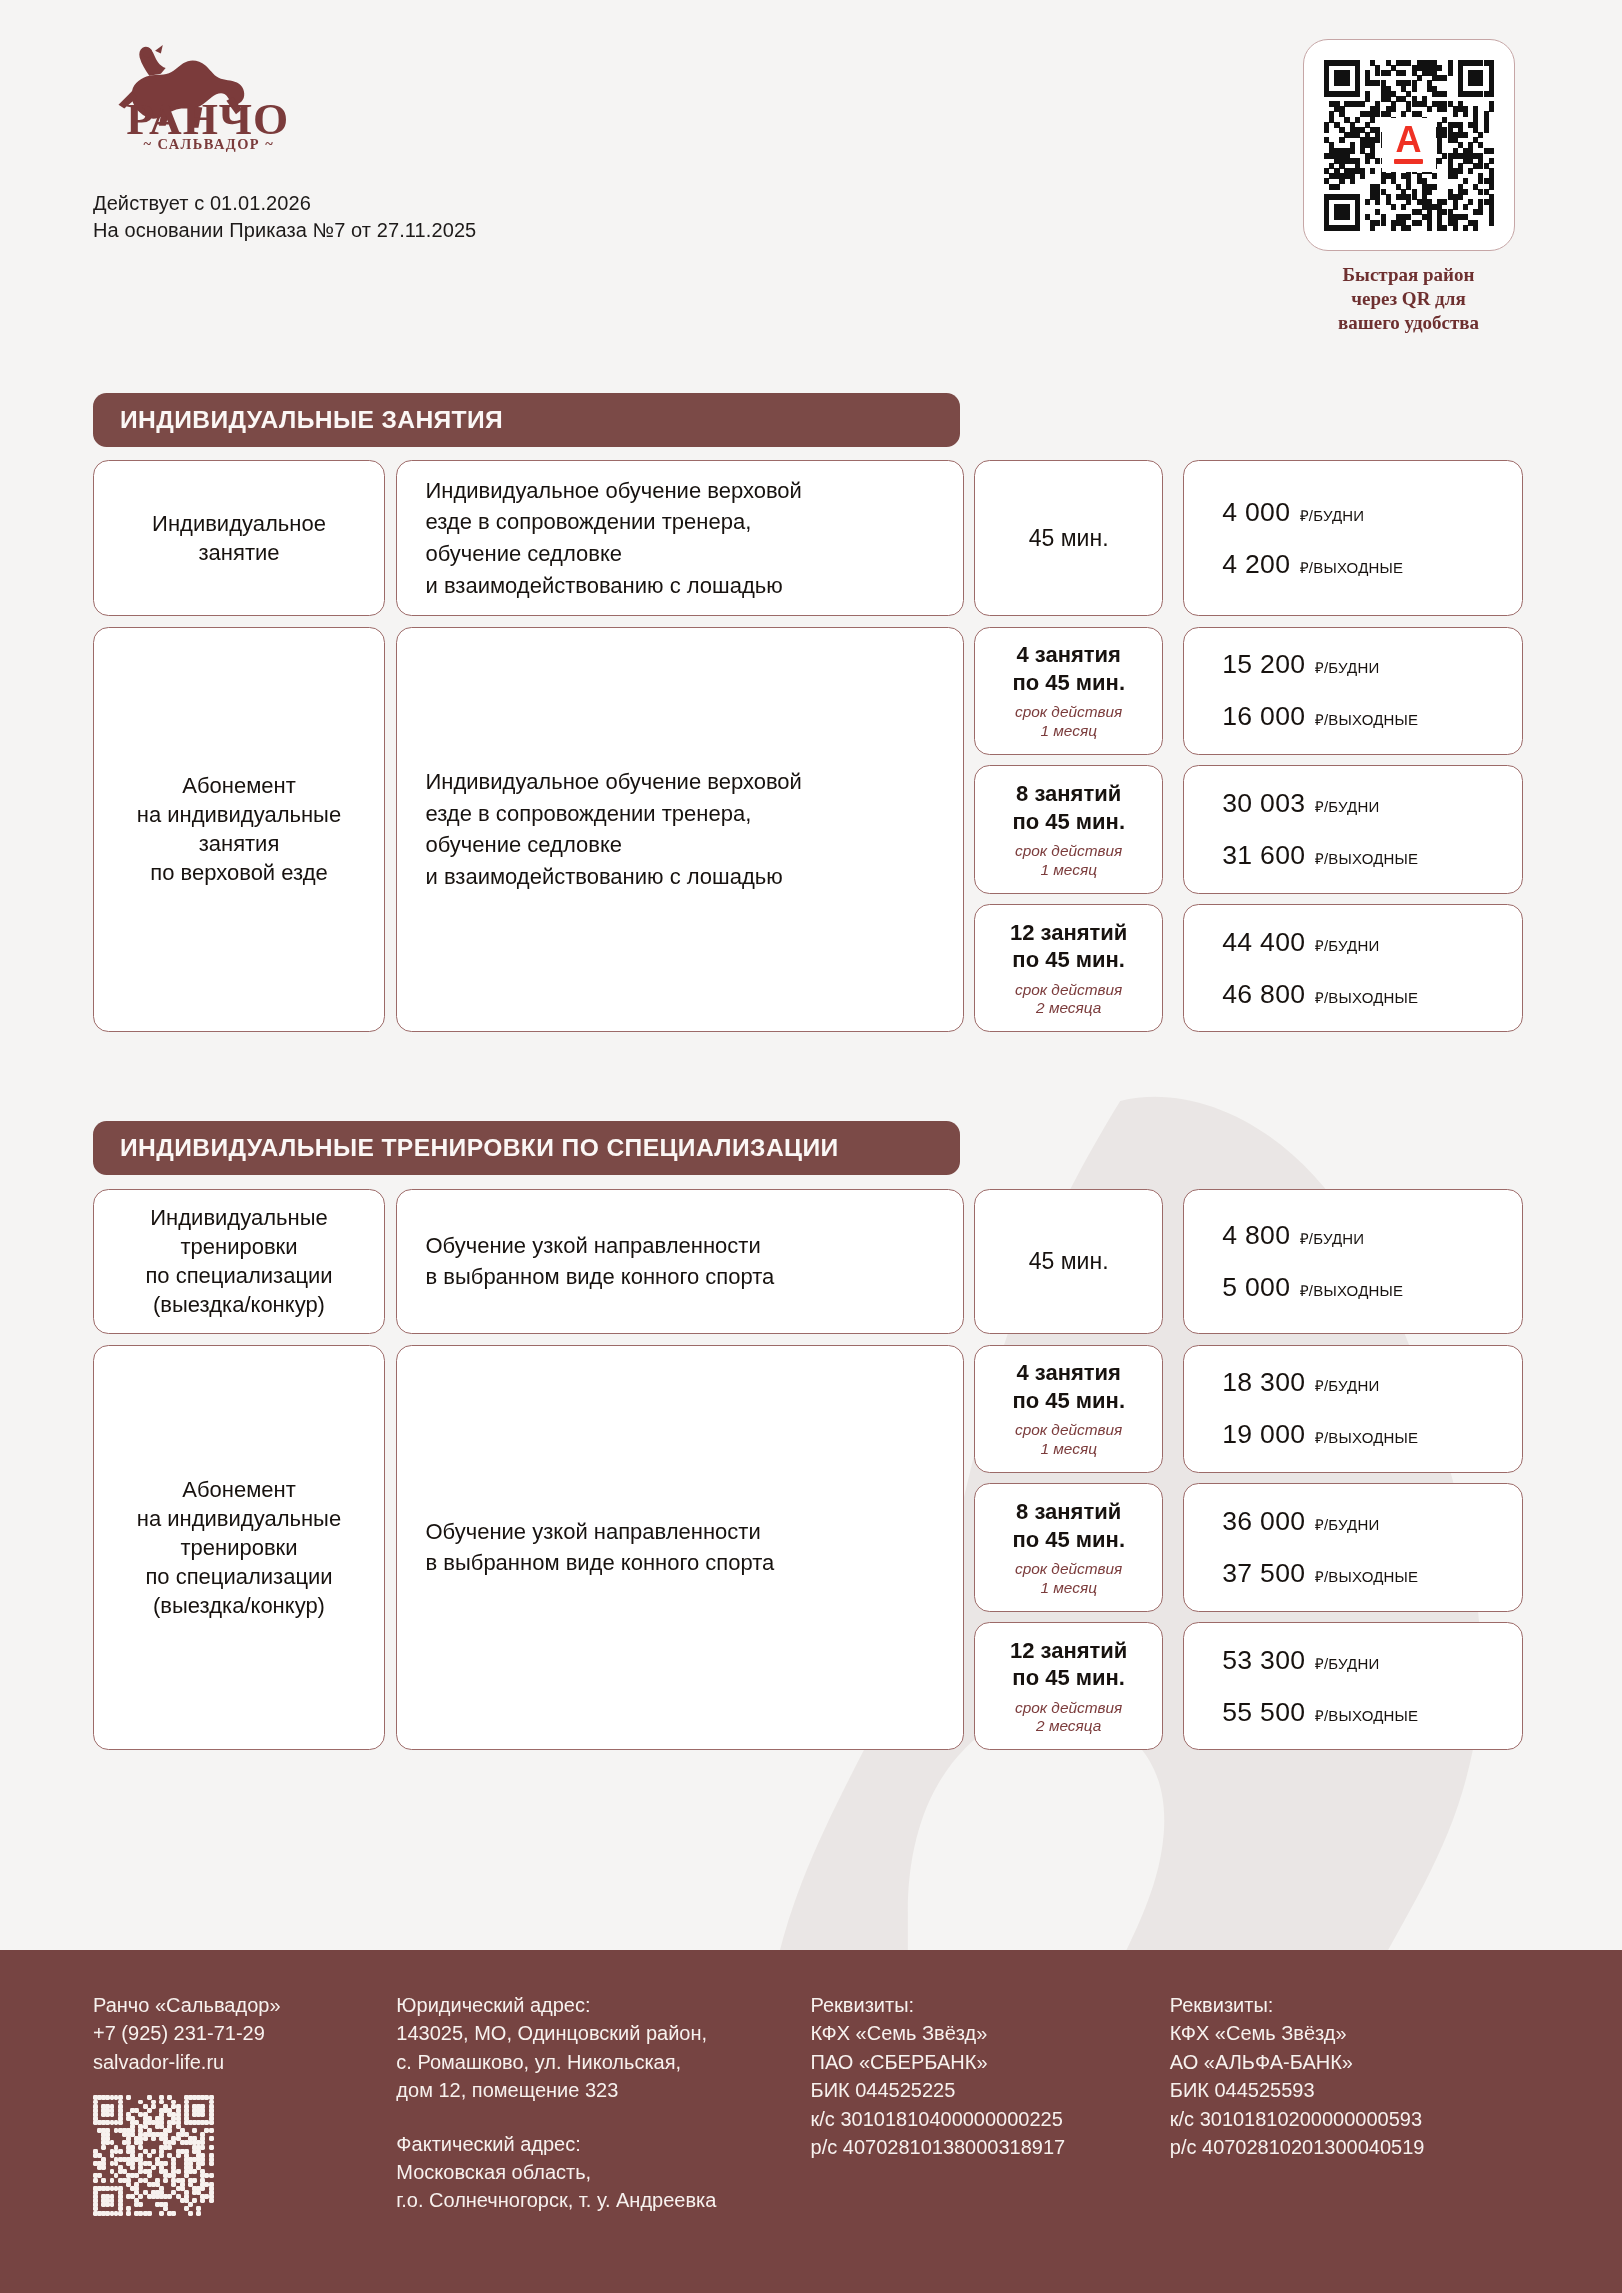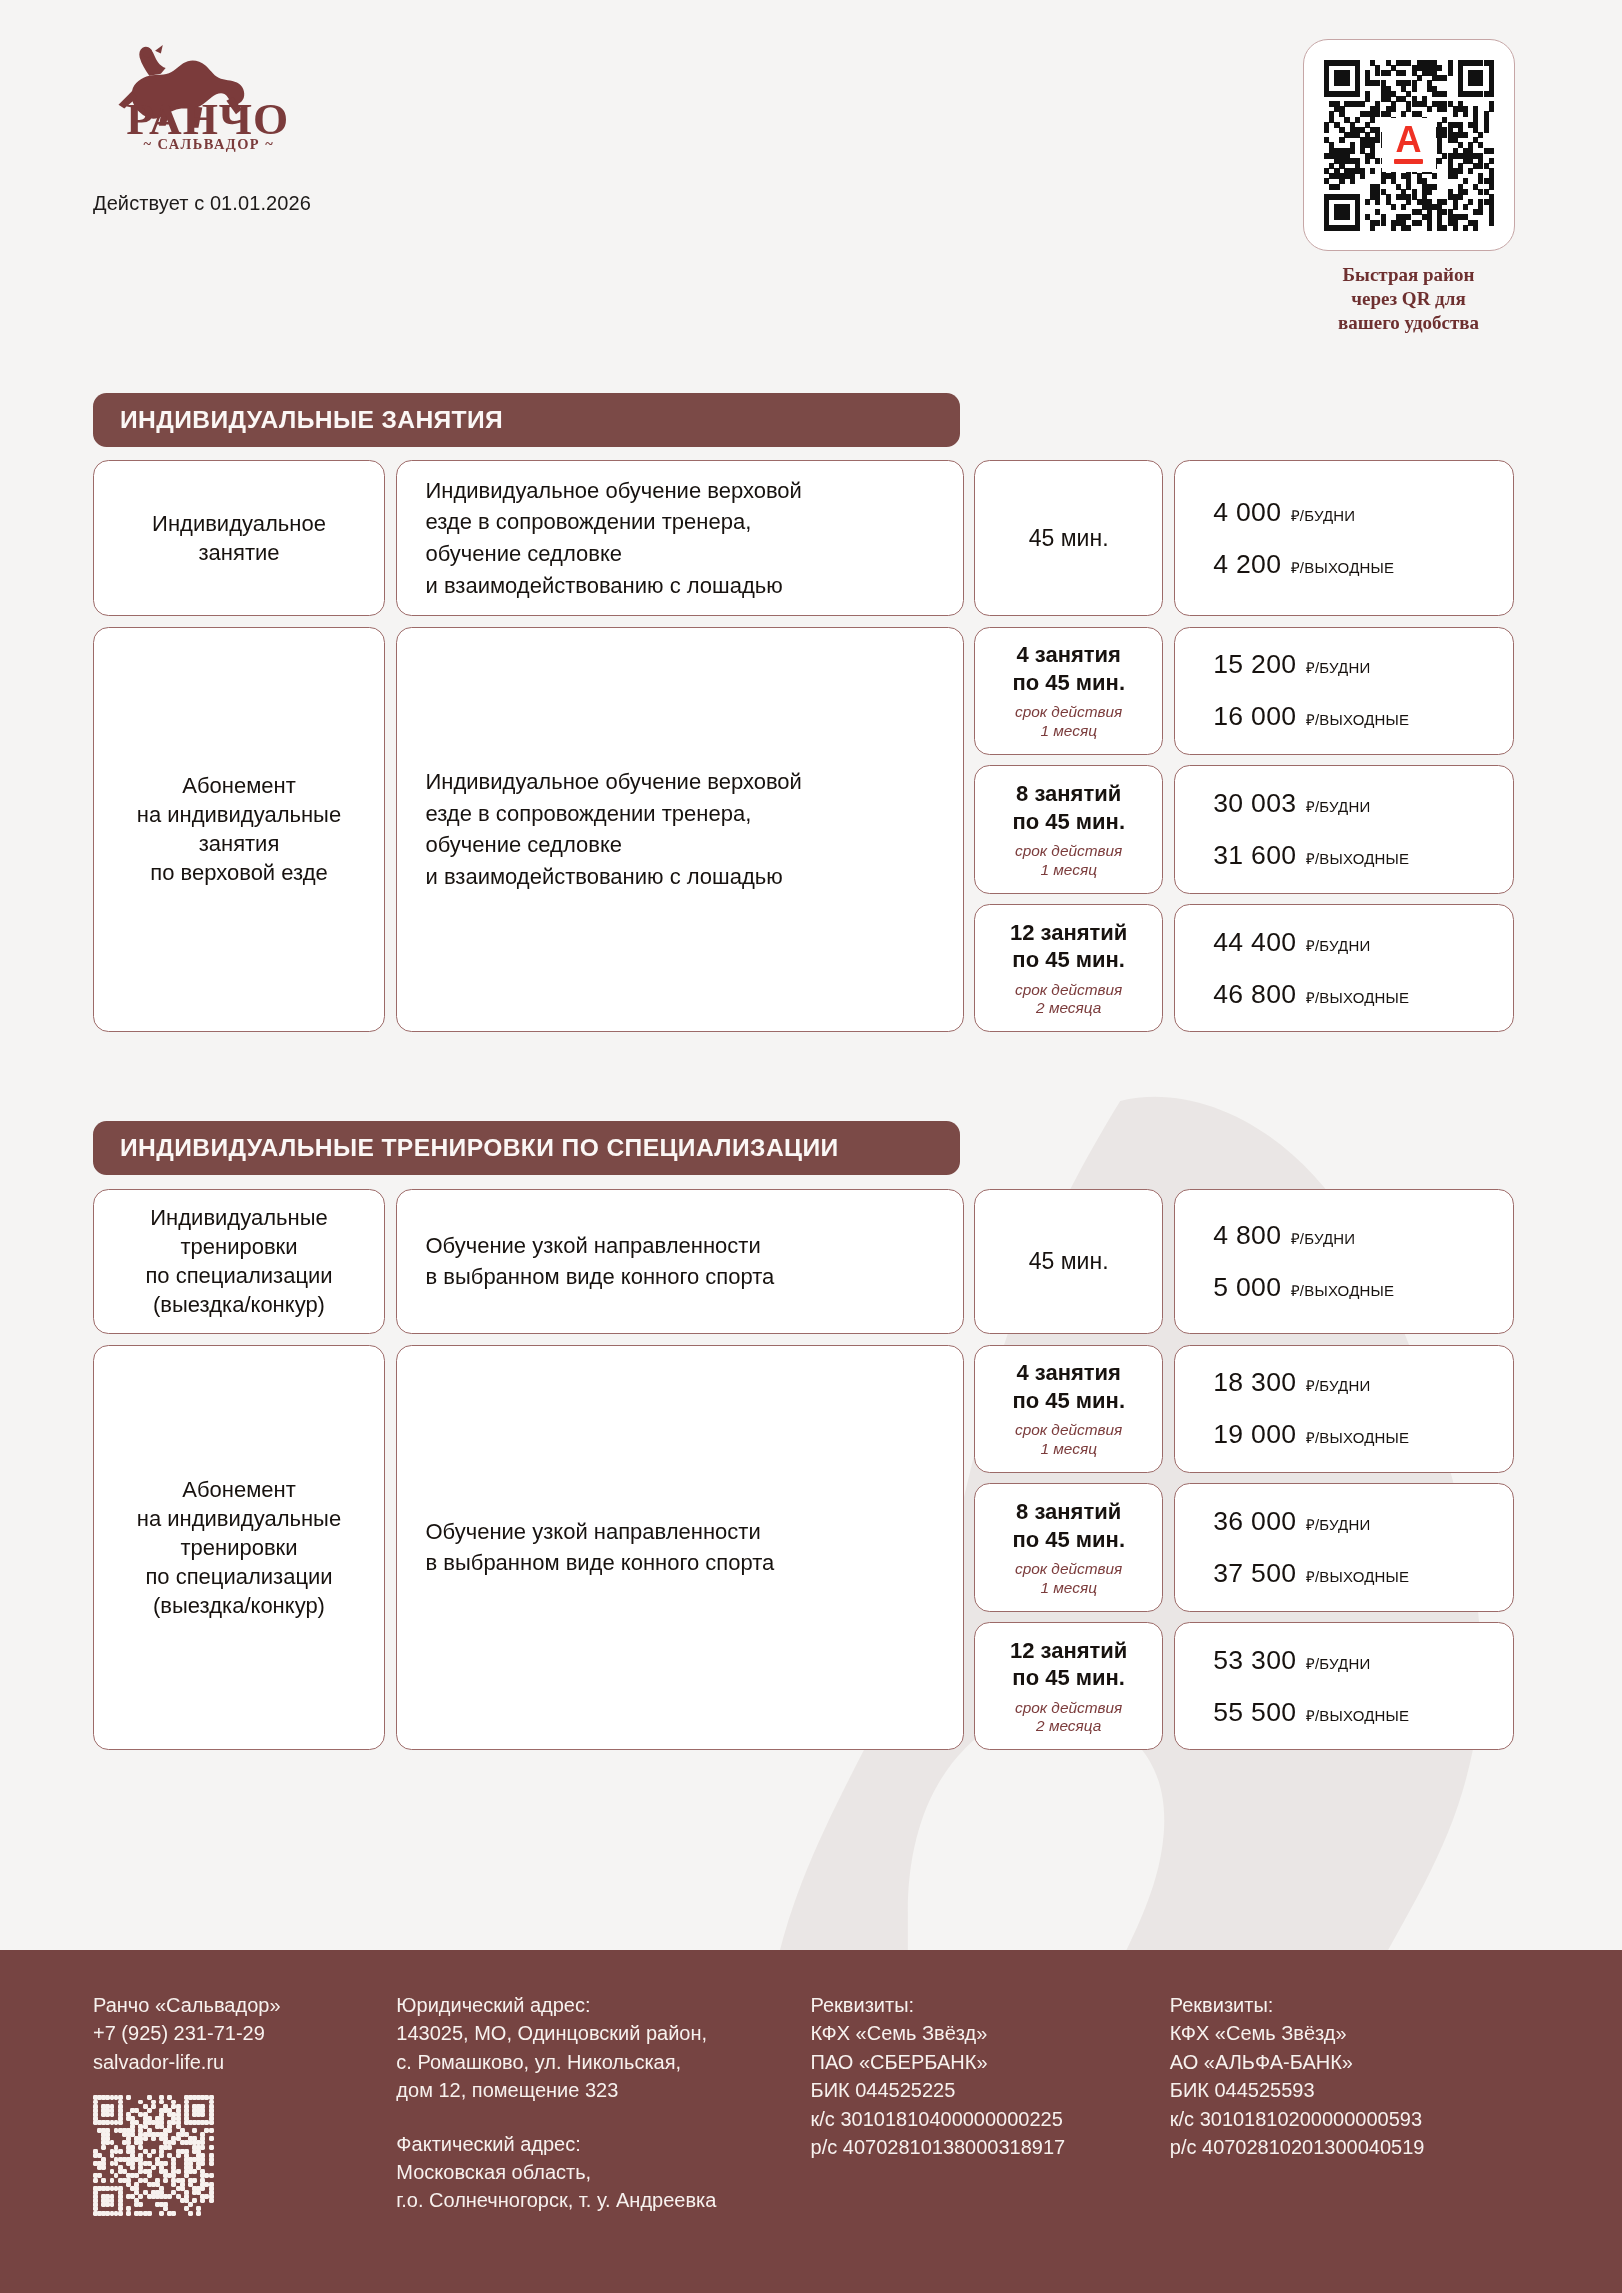--- a/index.html
+++ b/index.html
@@ -142,21 +142,21 @@
     display: flex;
     align-items: center;
     justify-content: center;
     text-align: center;
     padding: 13.5px 15.4px;
   }
 
   .c-name  { width: 292px; flex: none; }
   .c-desc  { width: 568px; flex: none; }
   .c-dur   { width: 189px; flex: none; }
-  .c-price { width: 340px; flex: none; }
+  .c-price { width: 340px; flex: none; margin-left: 9px; }
 
   .name-text {
     font-size: 22px;
     line-height: 1.32;
     color: #17120f;
   }
   .desc-text {
     font-size: 22px;
     line-height: 1.44;
     color: #17120f;
@@ -279,20 +279,21 @@
             <path d="M28 56 L14 70 L20 74 L34 62 Z"></path>
           </g>
 
           <text x="22" y="100" font-family="Liberation Serif, serif" font-weight="bold" font-size="47" fill="#7b3b3b" letter-spacing="1">РАНЧО</text>
           <text x="40" y="116" font-family="Liberation Serif, serif" font-weight="bold" font-size="15" fill="#7b3b3b" letter-spacing="1.5">~ САЛЬВАДОР ~</text>
         </svg>
       </div>
 
       <div class="meta">
         <div>Действует с 01.01.2026</div>
+        <div>На основании Приказа №7 от 27.11.2025</div>
       </div>
 
     </div>
 
     <div class="qr-block">
       <div class="qr-card">
         <div class="qr-canvas" id="top-qr">
             <span class="qm" style="left: 0px; top: 0px; width: 5.8px; height: 5.8px;"></span>
             <span class="qm" style="left: 5.1px; top: 0px; width: 5.8px; height: 5.8px;"></span>
             <span class="qm" style="left: 10.3px; top: 0px; width: 5.8px; height: 5.8px;"></span>

